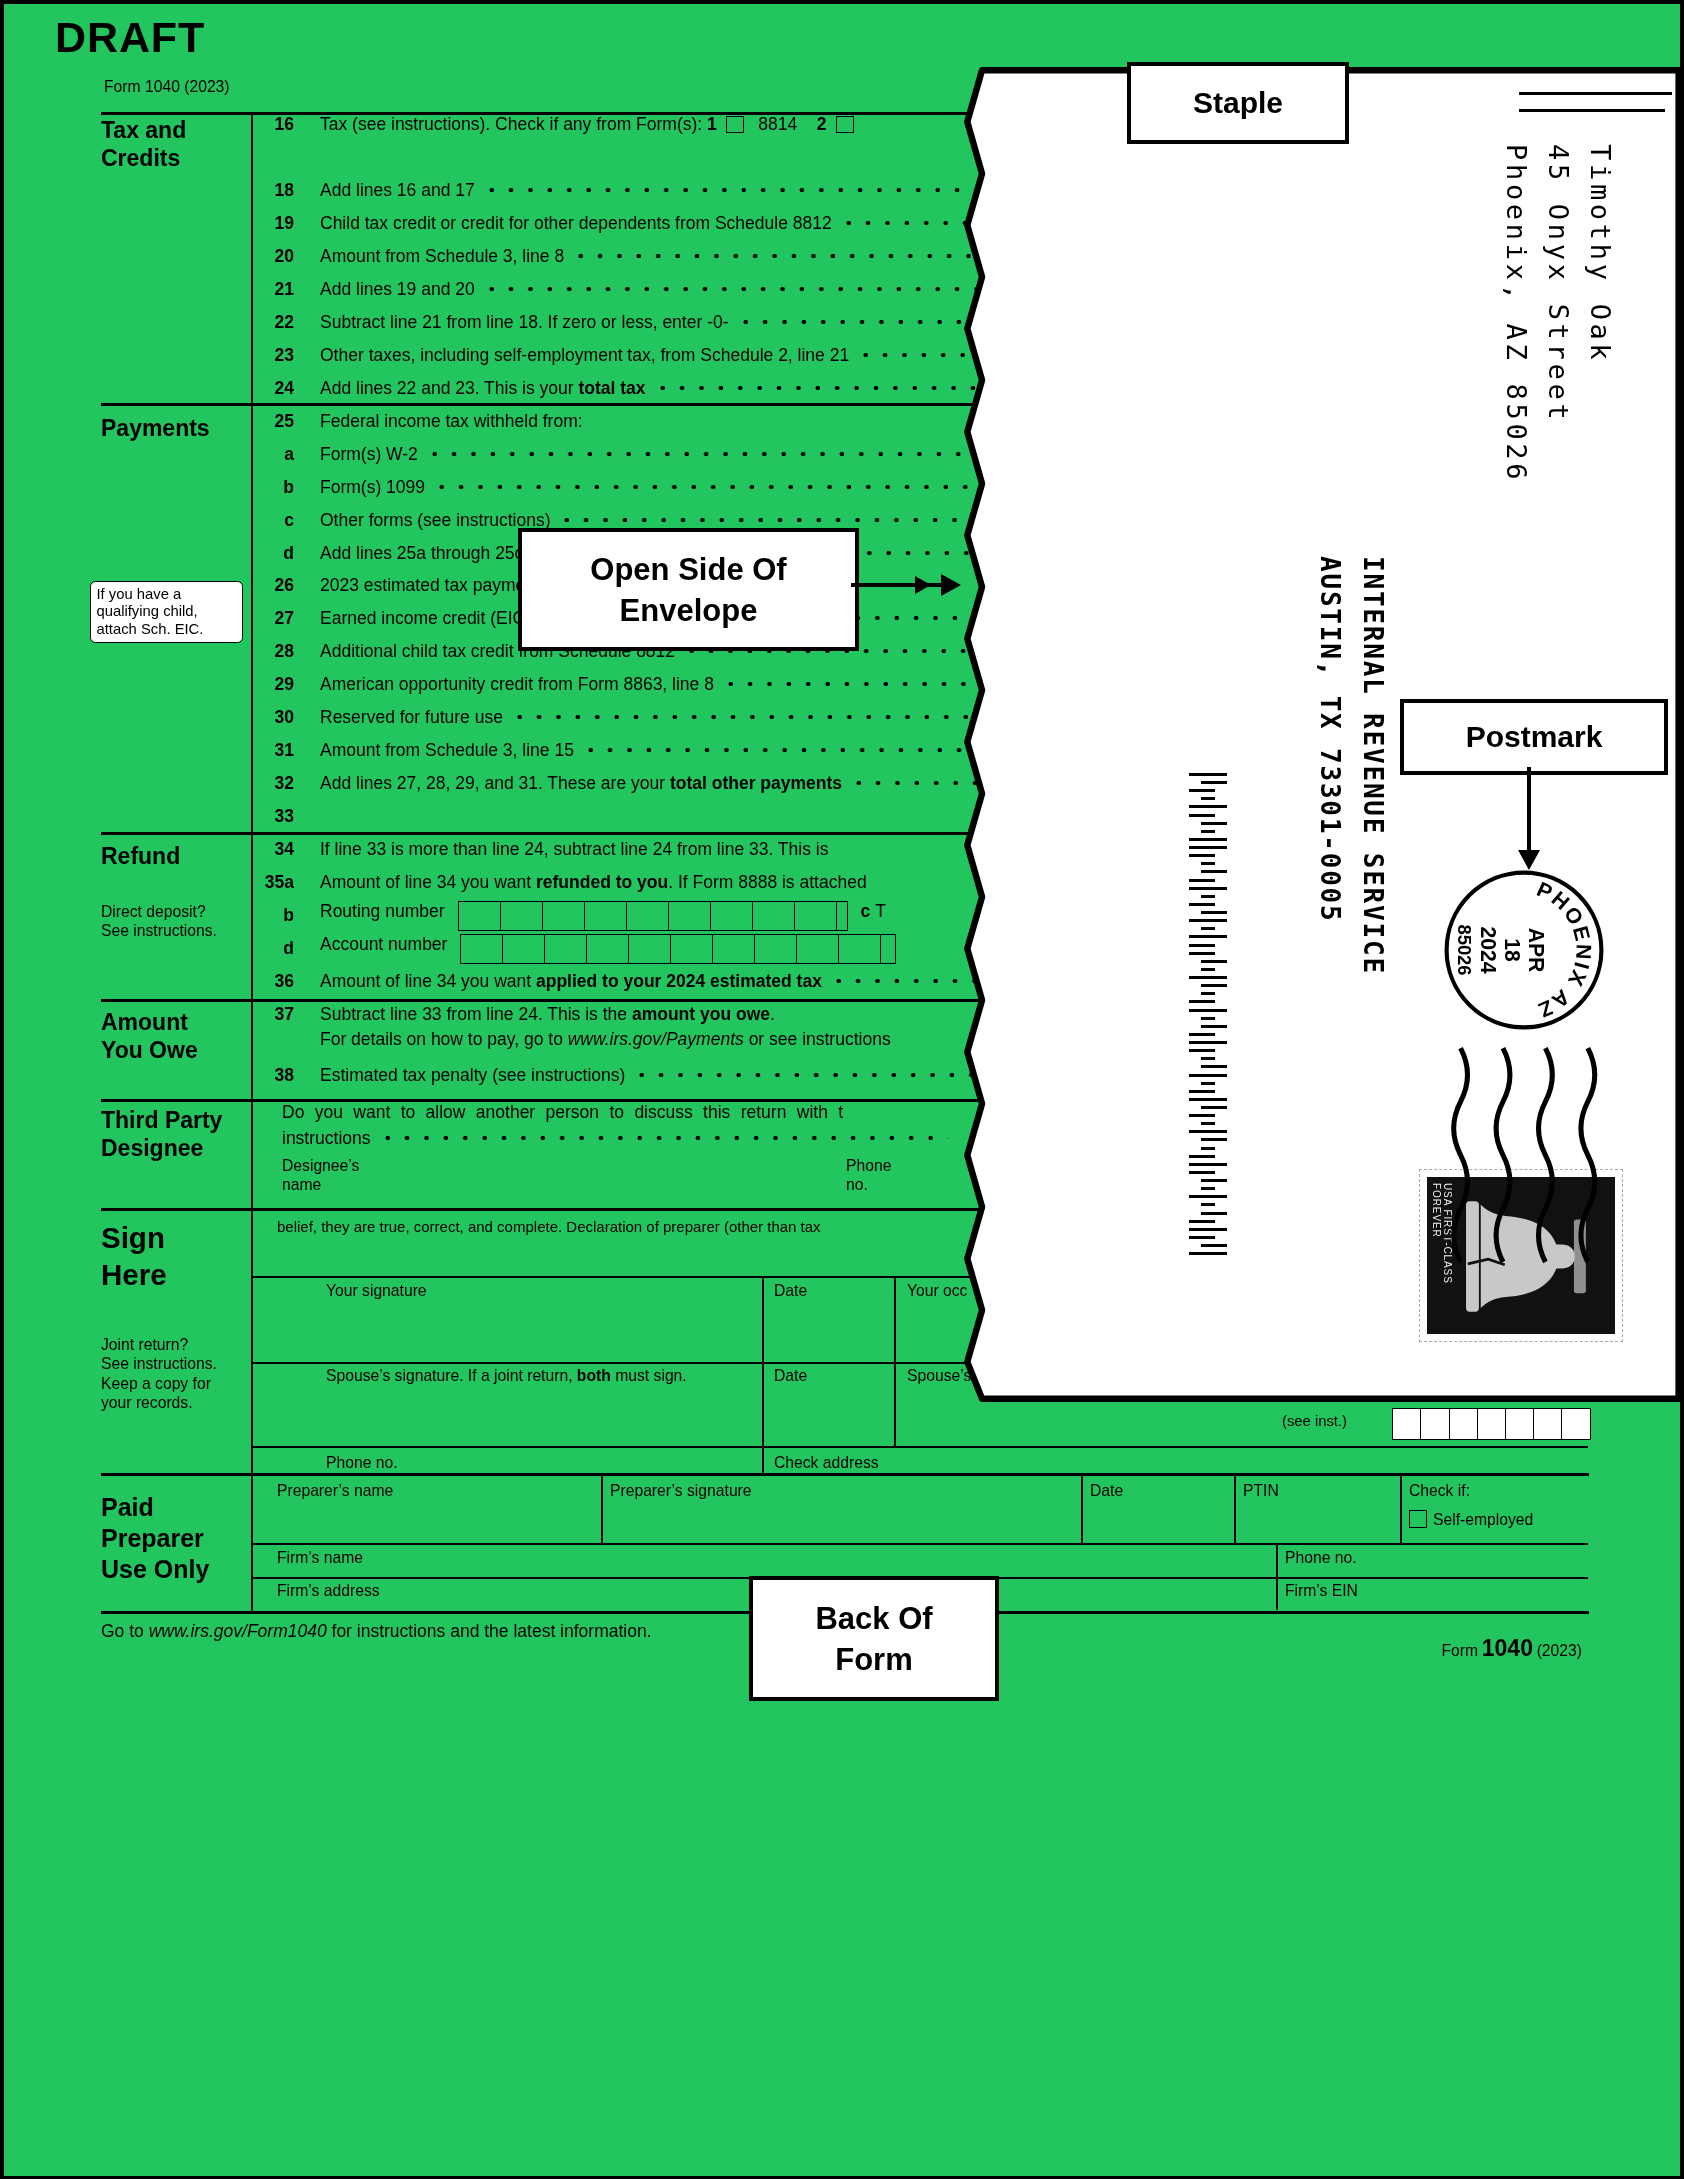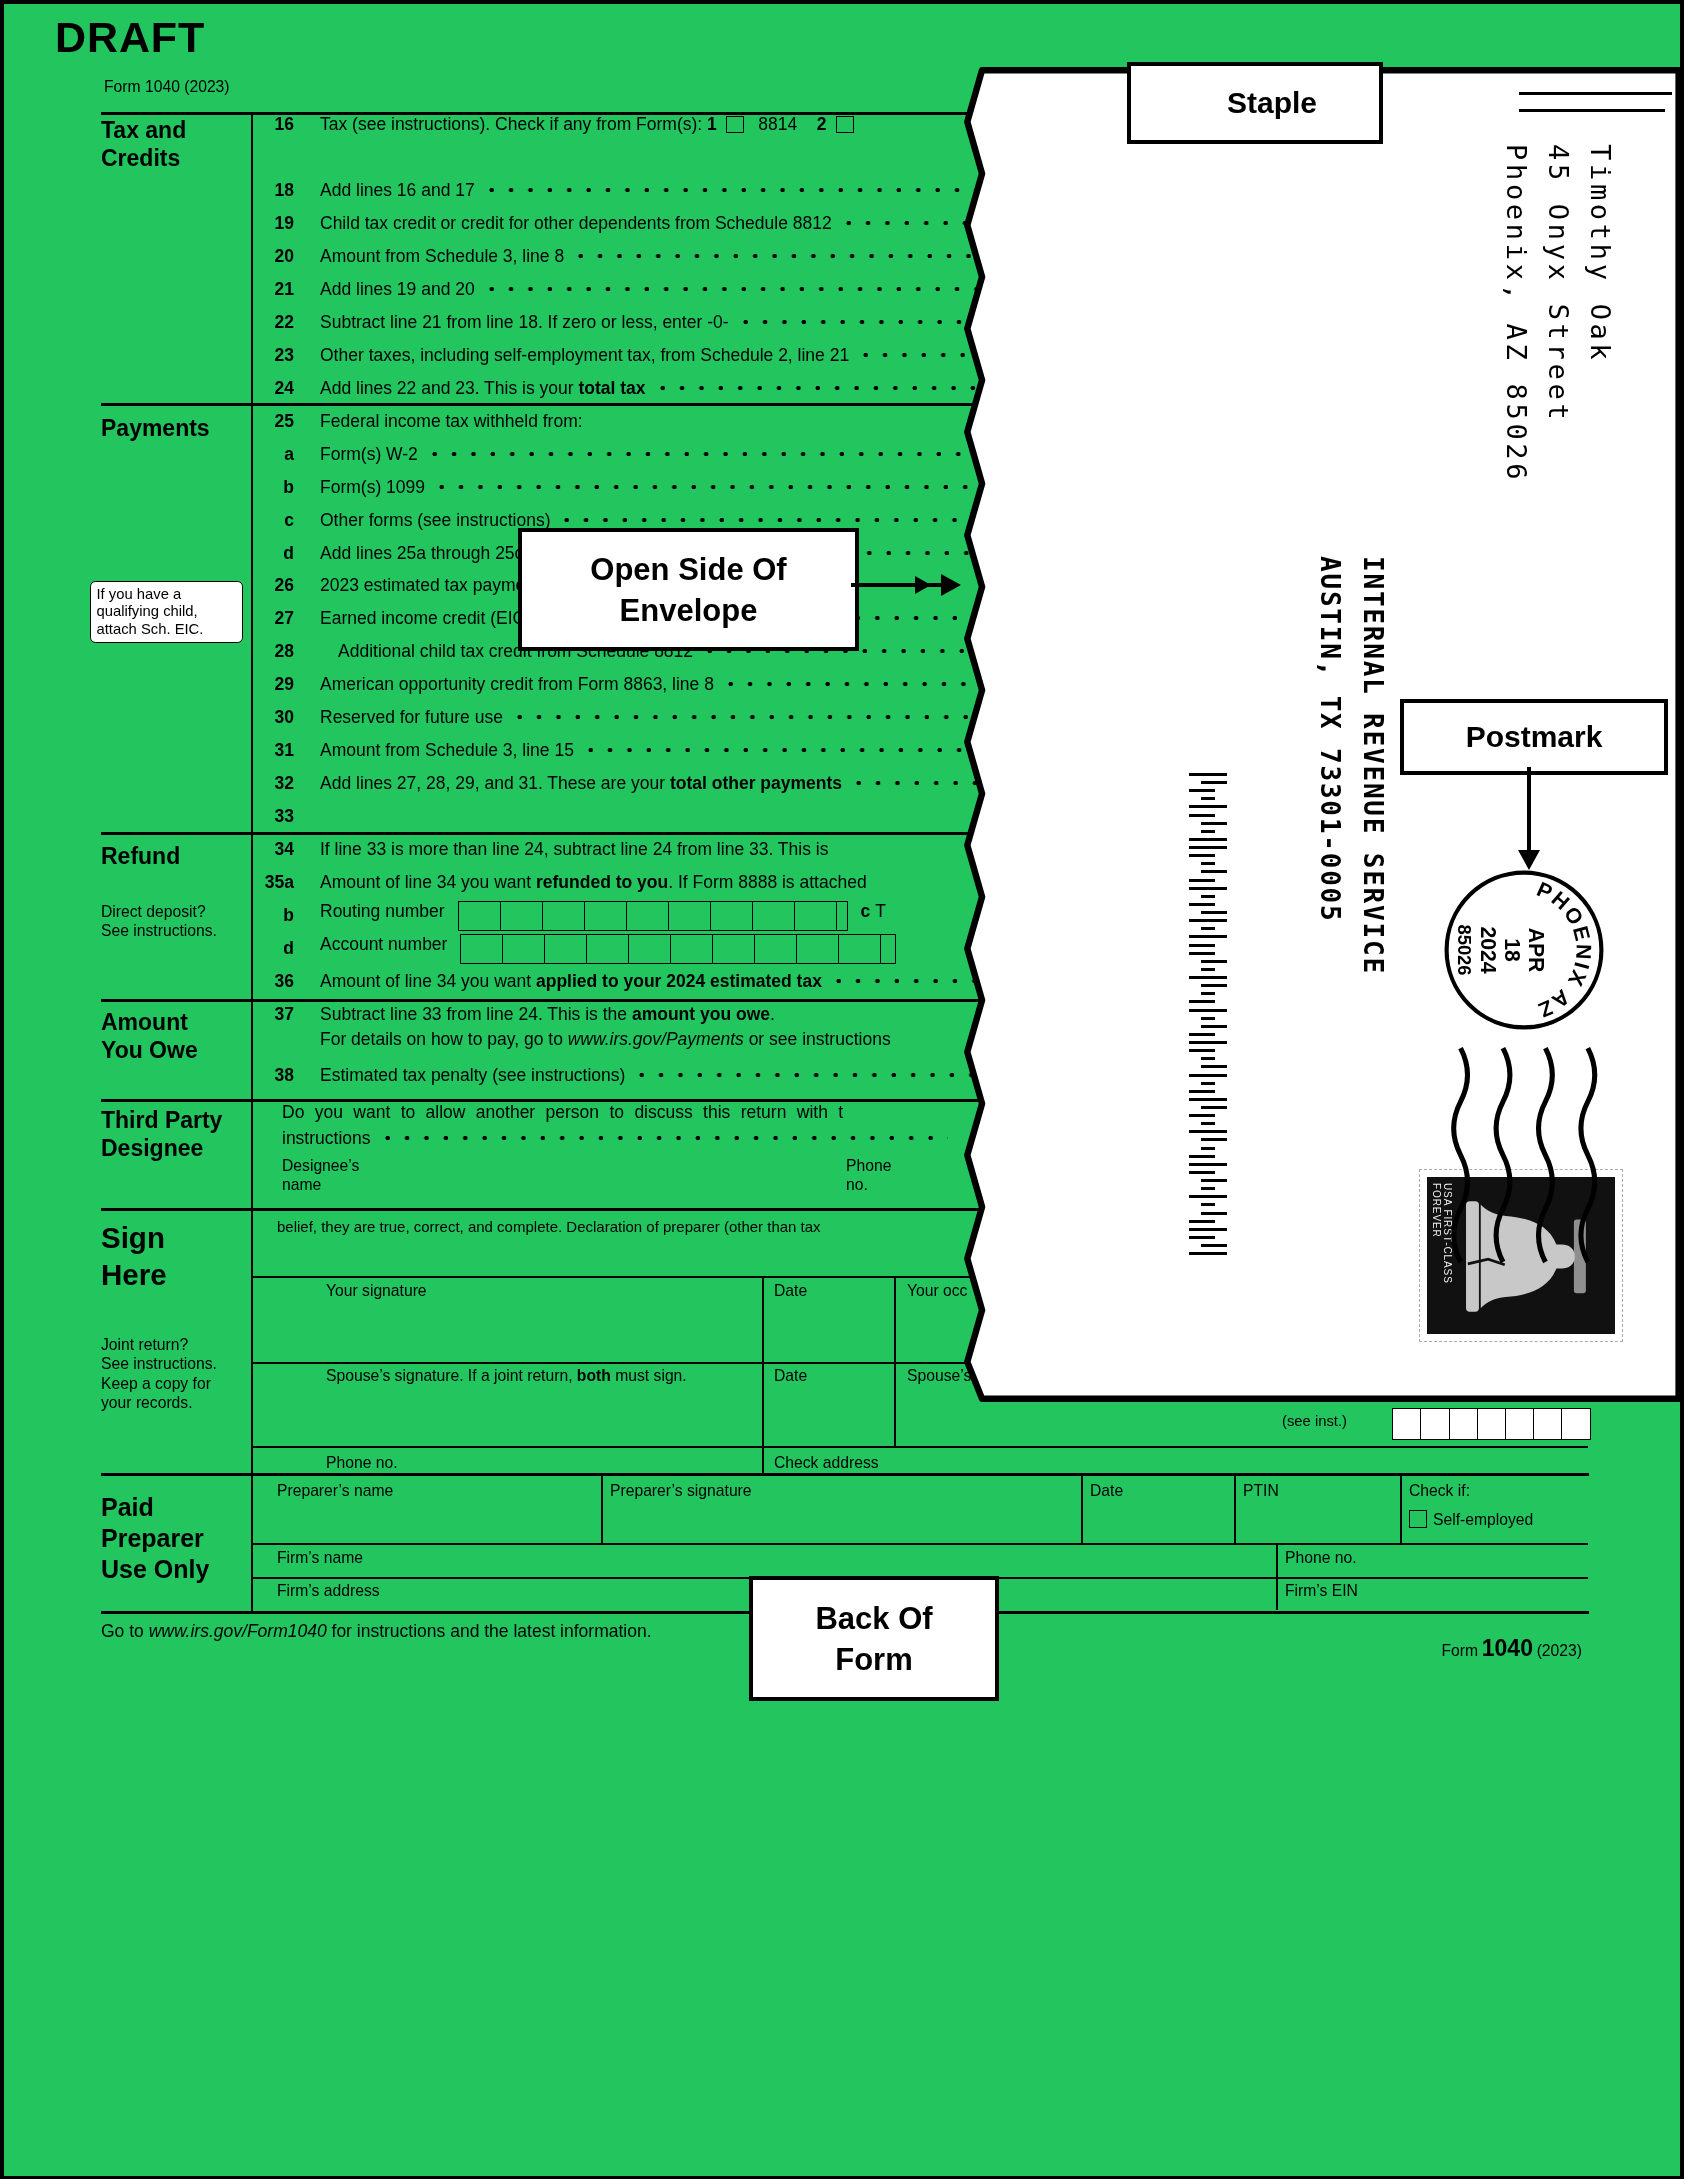--- a/index.html
+++ b/index.html
@@ -69,21 +69,21 @@
   #waves{left:1440px;top:1041px;z-index:34;}
   #stamp{left:1415px;top:1165px;width:204px;height:173px;background:#fff;border:1.8px dashed #aaa;
          box-sizing:border-box;z-index:33;}
   .stamp-inner{position:absolute;left:7.4px;top:7.4px;right:7.4px;bottom:7.4px;background:#111;overflow:hidden;}
   .stamp-text{position:absolute;left:3.7px;top:5.5px;height:143px;writing-mode:vertical-rl;color:#eee;
               font-size:10px;letter-spacing:0.9px;}
 
   
   .callout{position:absolute;background:#fff;border:4.6px solid #000;display:flex;flex-direction:column;
            align-items:center;justify-content:center;font-weight:bold;text-align:center;z-index:40;}
-  #staple-box{left:1123px;top:58px;width:214px;height:74px;font-size:30px;padding-left:34px;}
+  #staple-box{left:1123px;top:58px;width:214px;height:74px;font-size:30px;}
   #postmark-box{left:1396px;top:695px;width:260px;height:68px;font-size:30px;}
   #openside-box{left:514px;top:524px;width:333px;height:115px;font-size:31px;line-height:41px;z-index:20;}
   #backform-box{left:745px;top:1572px;width:242px;height:117px;font-size:31px;line-height:41px;}
   #postmark-arrow{position:absolute;left:1523px;top:763px;width:3.7px;height:83px;background:#000;z-index:40;}
   #postmark-arrow::after{content:'';position:absolute;left:-9.2px;top:83px;border-top:20px solid #000;
                          border-left:11px solid transparent;border-right:11px solid transparent;}
   #openside-arrow{position:absolute;left:847px;top:579px;width:90px;height:3.7px;background:#000;z-index:20;}
   #openside-arrow::after{content:'';position:absolute;left:90px;top:-9.2px;border-left:20px solid #000;
                          border-top:11px solid transparent;border-bottom:11px solid transparent;}
 </style>
@@ -260,21 +260,21 @@
           <span class="arr26"></span>
         </span>
       </div>
       <div class="frow" style="top: 598px;">
         <span class="fnum">27</span>
         <span class="ftext">
           <span>Earned income credit (EIC)</span>
           <span class="leader"></span>
         </span>
       </div>
-      <div class="frow" style="top: 631px; gap: 18px;">
+      <div class="frow" style="top: 631px;">
         <span class="fnum">28</span>
         <span class="ftext">
           <span>Additional child tax credit from Schedule 8812</span>
           <span class="leader"></span>
         </span>
       </div>
       <div class="frow" style="top: 664px;">
         <span class="fnum">29</span>
         <span class="ftext">
           <span>American opportunity credit from Form 8863, line 8</span>

